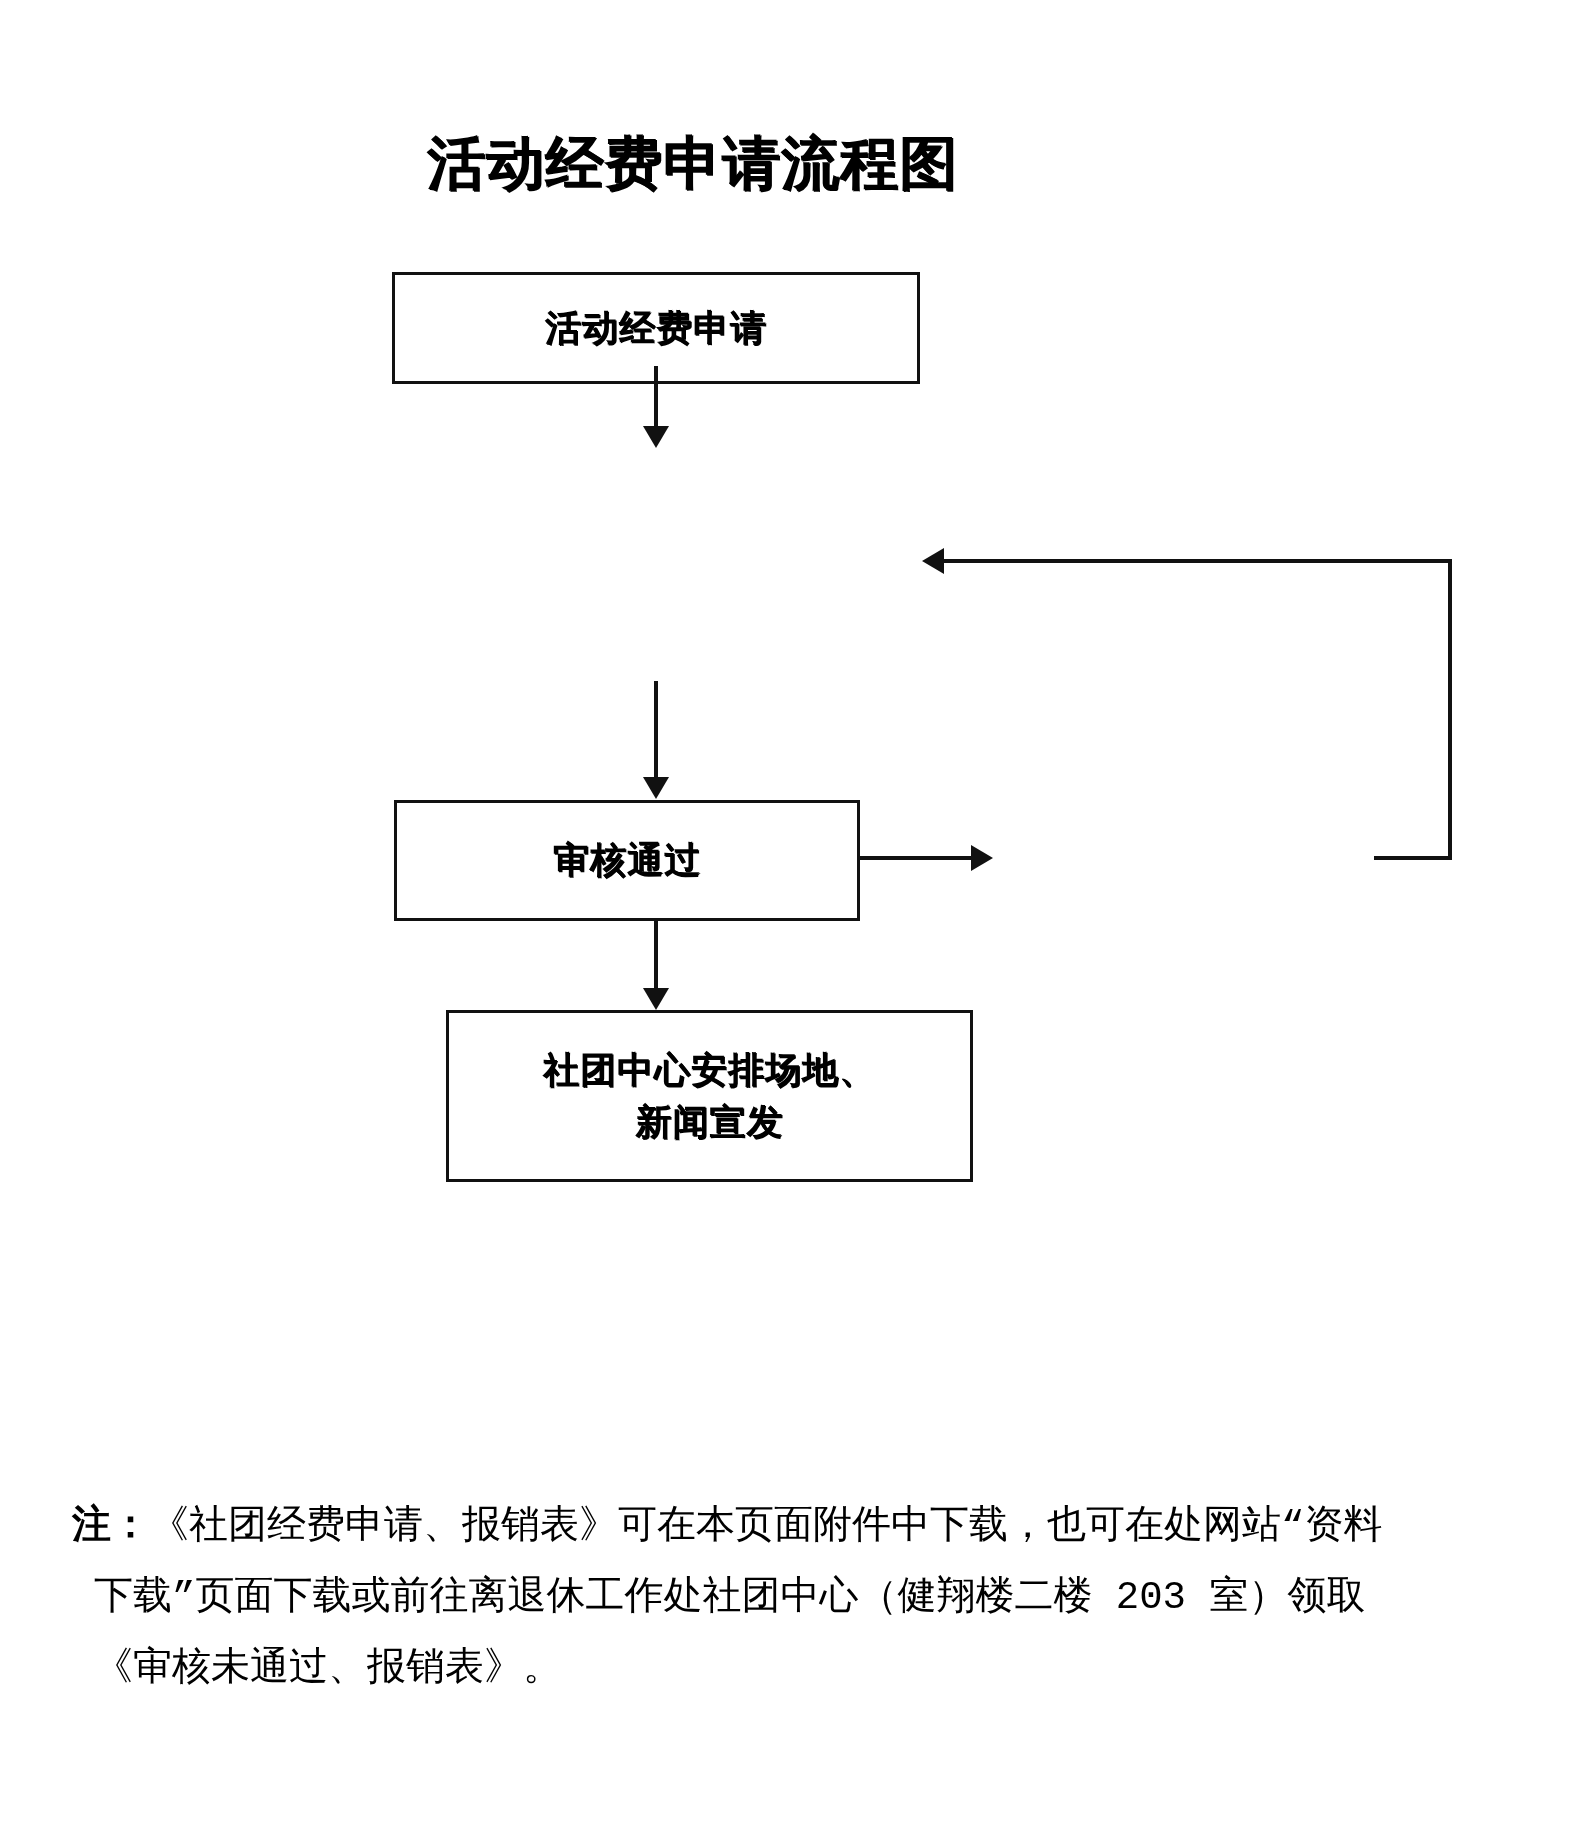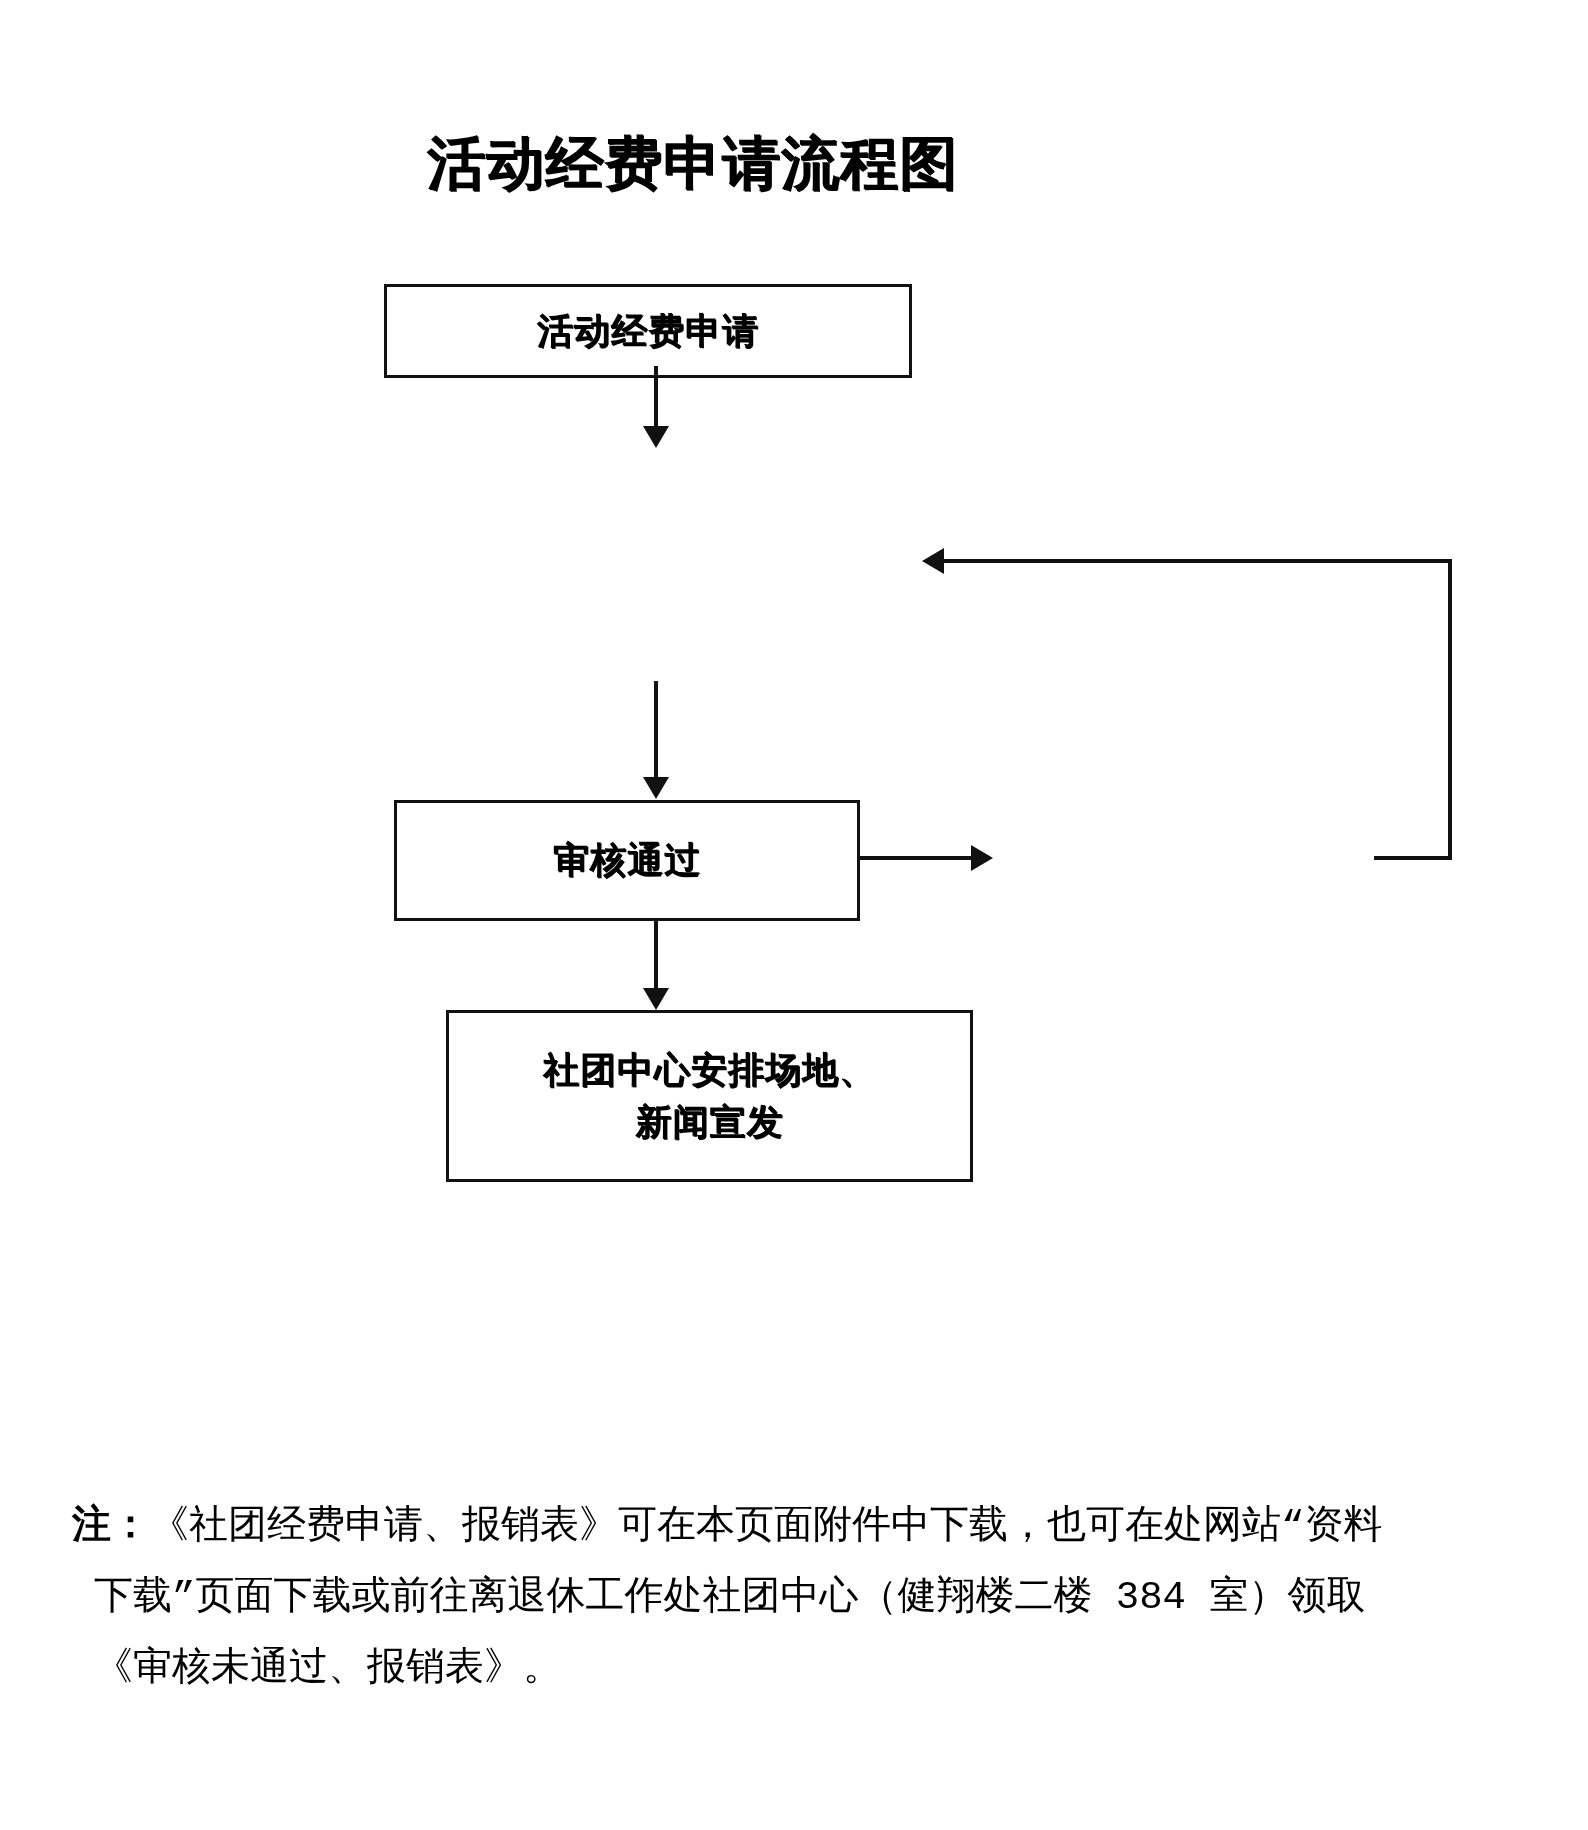--- a/index.html
+++ b/index.html
@@ -54,21 +54,21 @@
   .flow-box .box-text {
     font-size: 36px;
     font-weight: bold;
     line-height: 1.45;
     letter-spacing: 1px;
     text-shadow: 1px 1px 0 #000;
     white-space: pre-line;
     padding: 0 6px;
   }
 
-  #box-apply      { left: 384px; top: 272px;  width: 528px;  height: 94px; margin-top: 12px; }
+  #box-apply      { left: 392px; top: 272px;  width: 528px;  height: 112px; }
   #box-submit     { left: 392px; top: 450px;  width: 528px;  height: 231px; }
   #box-approved   { left: 394px; top: 800px;  width: 466px;  height: 121px; text-align: center; }
   #box-rejected   { left: 993px; top: 802px;  width: 381px;  height: 114px; }
   #box-arrange    { left: 400px; top: 1010px; width: 527px;  height: 172px; margin-left: 46px; }
 
   
   .conn {
     position: absolute;
     background: #111111;
   }
@@ -175,17 +175,17 @@
   <div class="conn v-line" id="conn4-line"></div>
   <div class="arrow-head arrow-down" id="conn4-head"></div>
 
   <div class="flow-box" id="box-arrange">
     <span class="box-text">社团中心安排场地、
 新闻宣发</span>
   </div>
 
   <div class="note">
     <span class="note-line"><span class="note-label">注：</span><span>《社团经费申请、报销表》可在本页面附件中下载，也可在处网站“资料</span></span>
-    <span class="note-line"><span class="indent" style="width:22px"></span><span>下载”页面下载或前往离退休工作处社团中心（健翔楼二楼 384 室）领取</span></span>
+    <span class="note-line"><span class="indent" style="width:22px"></span><span>下载”页面下载或前往离退休工作处社团中心（健翔楼二楼 203 室）领取</span></span>
     <span class="note-line"><span class="indent" style="width:22px"></span><span>《审核未通过、报销表》。</span></span>
   </div>
 
 </div>
 
 </body></html>

